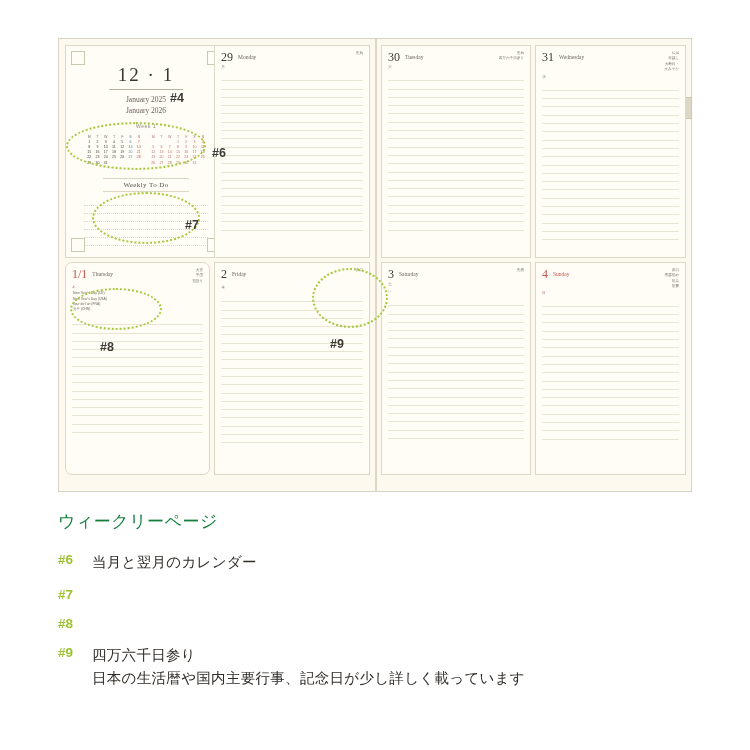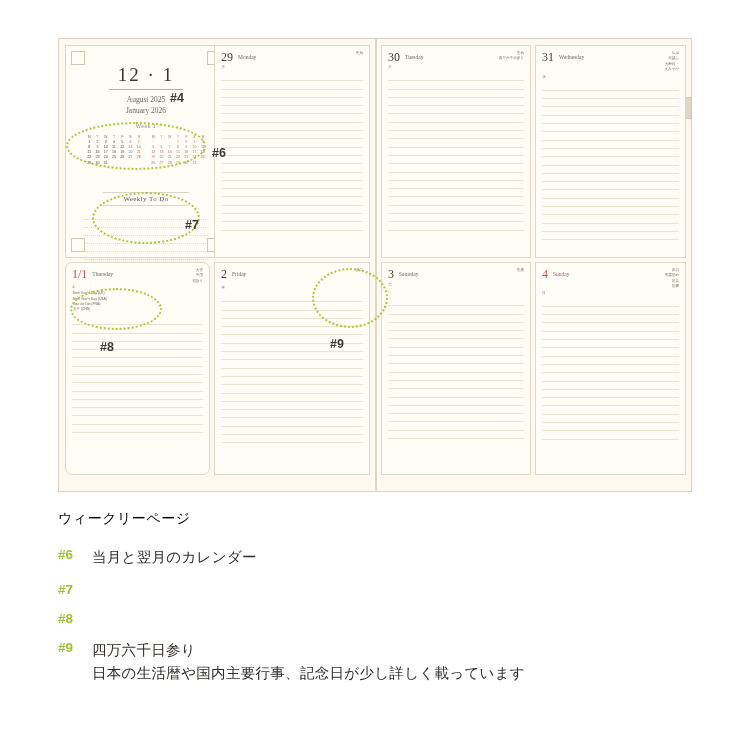--- a/index.html
+++ b/index.html
@@ -66,21 +66,21 @@
     font-size:3.6px; line-height:1.45; text-align:center; padding:0;
     font-family:"Liberation Sans", sans-serif; color:#4a453e; width:14.2%;
   }
   .mini th { color:#7b756a; font-weight:normal; }
   .mini .sun { color:#c05a52; }
   .mini .sat { color:#5a7ab0; }
   .mini.second td, .mini.second th { color:#b8736d; }
   .mini.second .sun { color:#c05a52; }
 
   .todo-title {
-    margin:26px auto 0; text-align:center; font-family:"Liberation Serif", serif;
+    margin:12px auto 0; text-align:center; font-family:"Liberation Serif", serif;
     font-size:7px; color:#55504a; border-top:1px solid #ddd6c6;
     border-bottom:1px solid #ddd6c6; width:86px; padding:2px 0; letter-spacing:.4px;
   }
   .todo-lines { margin:6px 8px 0; }
   .todo-lines div { height:8px; border-bottom:1px dotted #e0d9c8; }
 
   
   .dayhead { display:flex; align-items:flex-start; padding:5px 6px 2px; }
   .daynum { font-family:"Liberation Serif", serif; font-size:12px; color:#3c3731; line-height:1; }
   .daynum.red { color:#c2564e; }
@@ -105,21 +105,21 @@
     pointer-events:none;
   }
   .anno {
     position:absolute; font-weight:bold; color:#3b3a36; font-size:12.5px;
     font-family:"Liberation Sans", sans-serif;
   }
 
   
   .legend { position:absolute; left:58px; top:510px; width:640px; }
   .legend h2 {
-    margin:0 0 18px 0; font-size:14px; font-weight:normal; color:#000000;
+    margin:0 0 18px 0; font-size:17px; font-weight:normal; color:#15803d;
     letter-spacing:.5px;
   }
   .lrow { display:flex; margin-bottom:13px; align-items:flex-start; }
   .lnum {
     width:34px; flex:0 0 34px; color:#9dc22f; font-weight:bold; font-size:13.5px;
     padding-top:1px;
   }
   .ltext { font-size:14.5px; color:#2f2b27; line-height:1.55; letter-spacing:.3px; }
 </style>
 </head>
@@ -133,21 +133,21 @@
 
       <div class="quadrant q-tl">
         <div class="monthcard">
           <span class="corner c1"></span>
           <span class="corner c2"></span>
           <span class="corner c3"></span>
           <span class="corner c4"></span>
 
           <div class="bignum">12 · 1</div>
           <div class="mrule"></div>
-          <div class="msub">August 2025</div>
+          <div class="msub">January 2025</div>
           <div class="msub">January 2026</div>
           <div class="weeklabel">Week 1</div>
 
           <div class="minis">
             <div class="mini">
               <table id="mini-left">
                   <tbody>
                     <tr>
                       <th class="">M</th>
                       <th class="">T</th>

